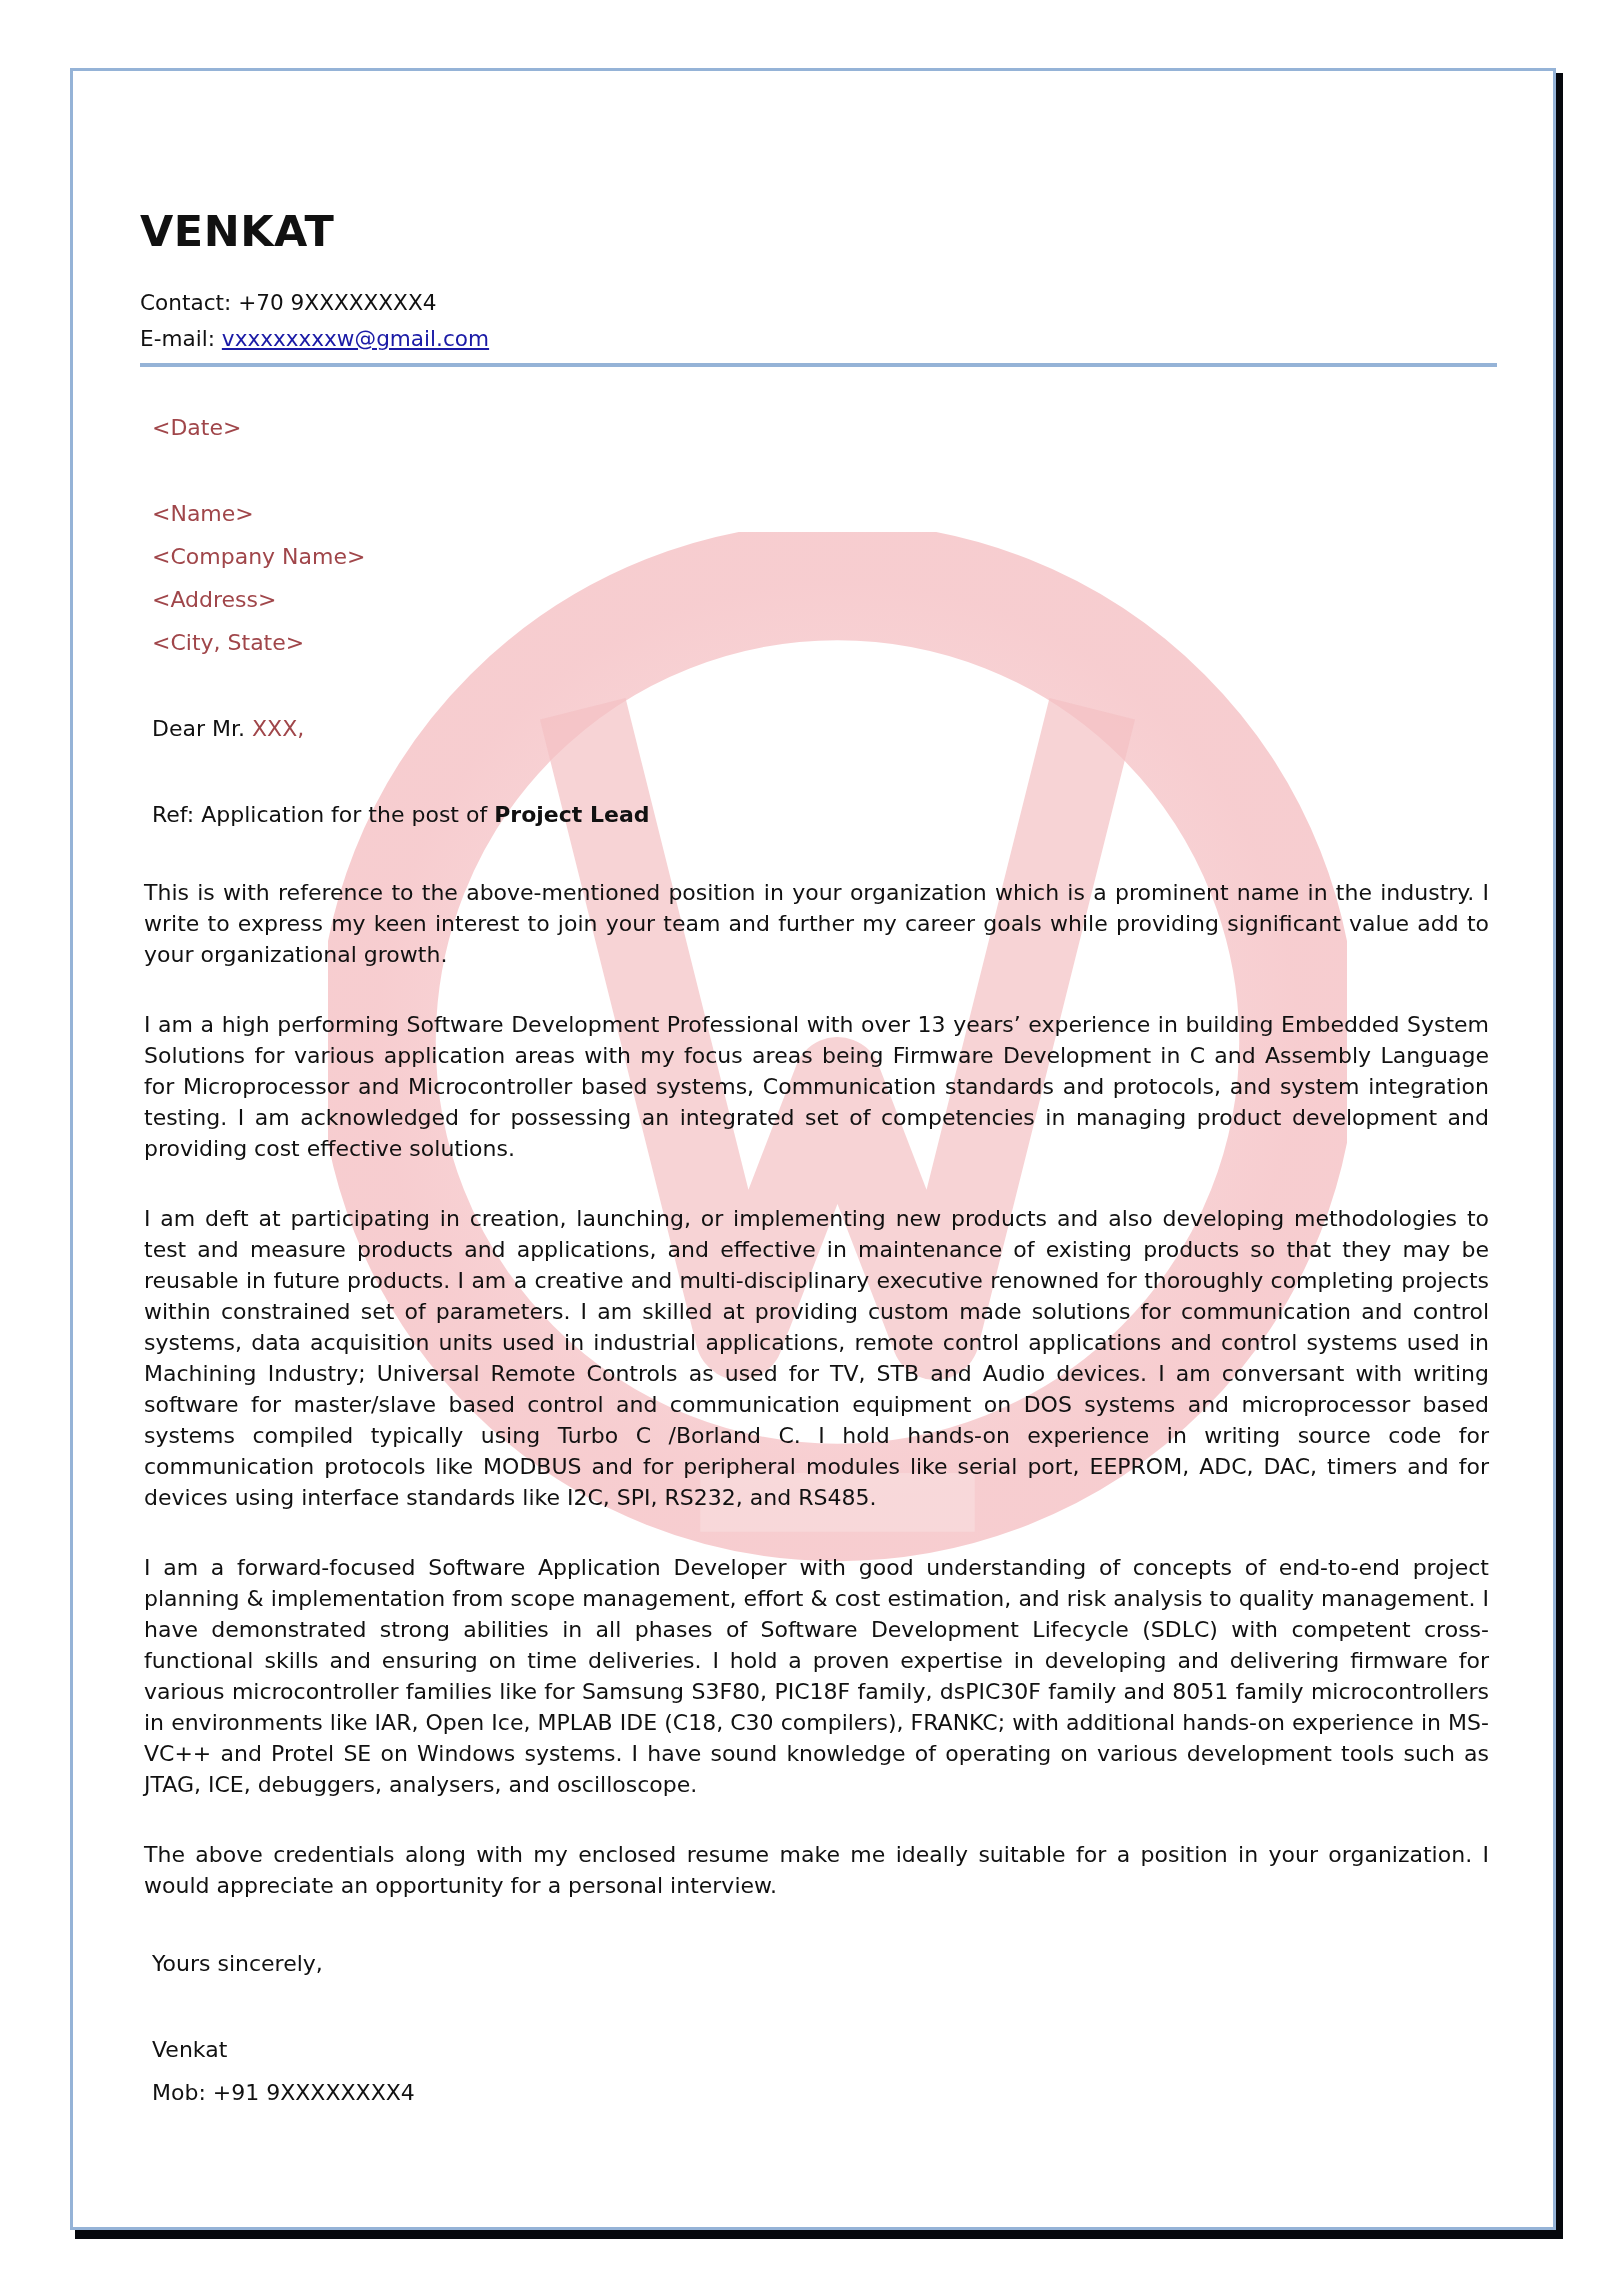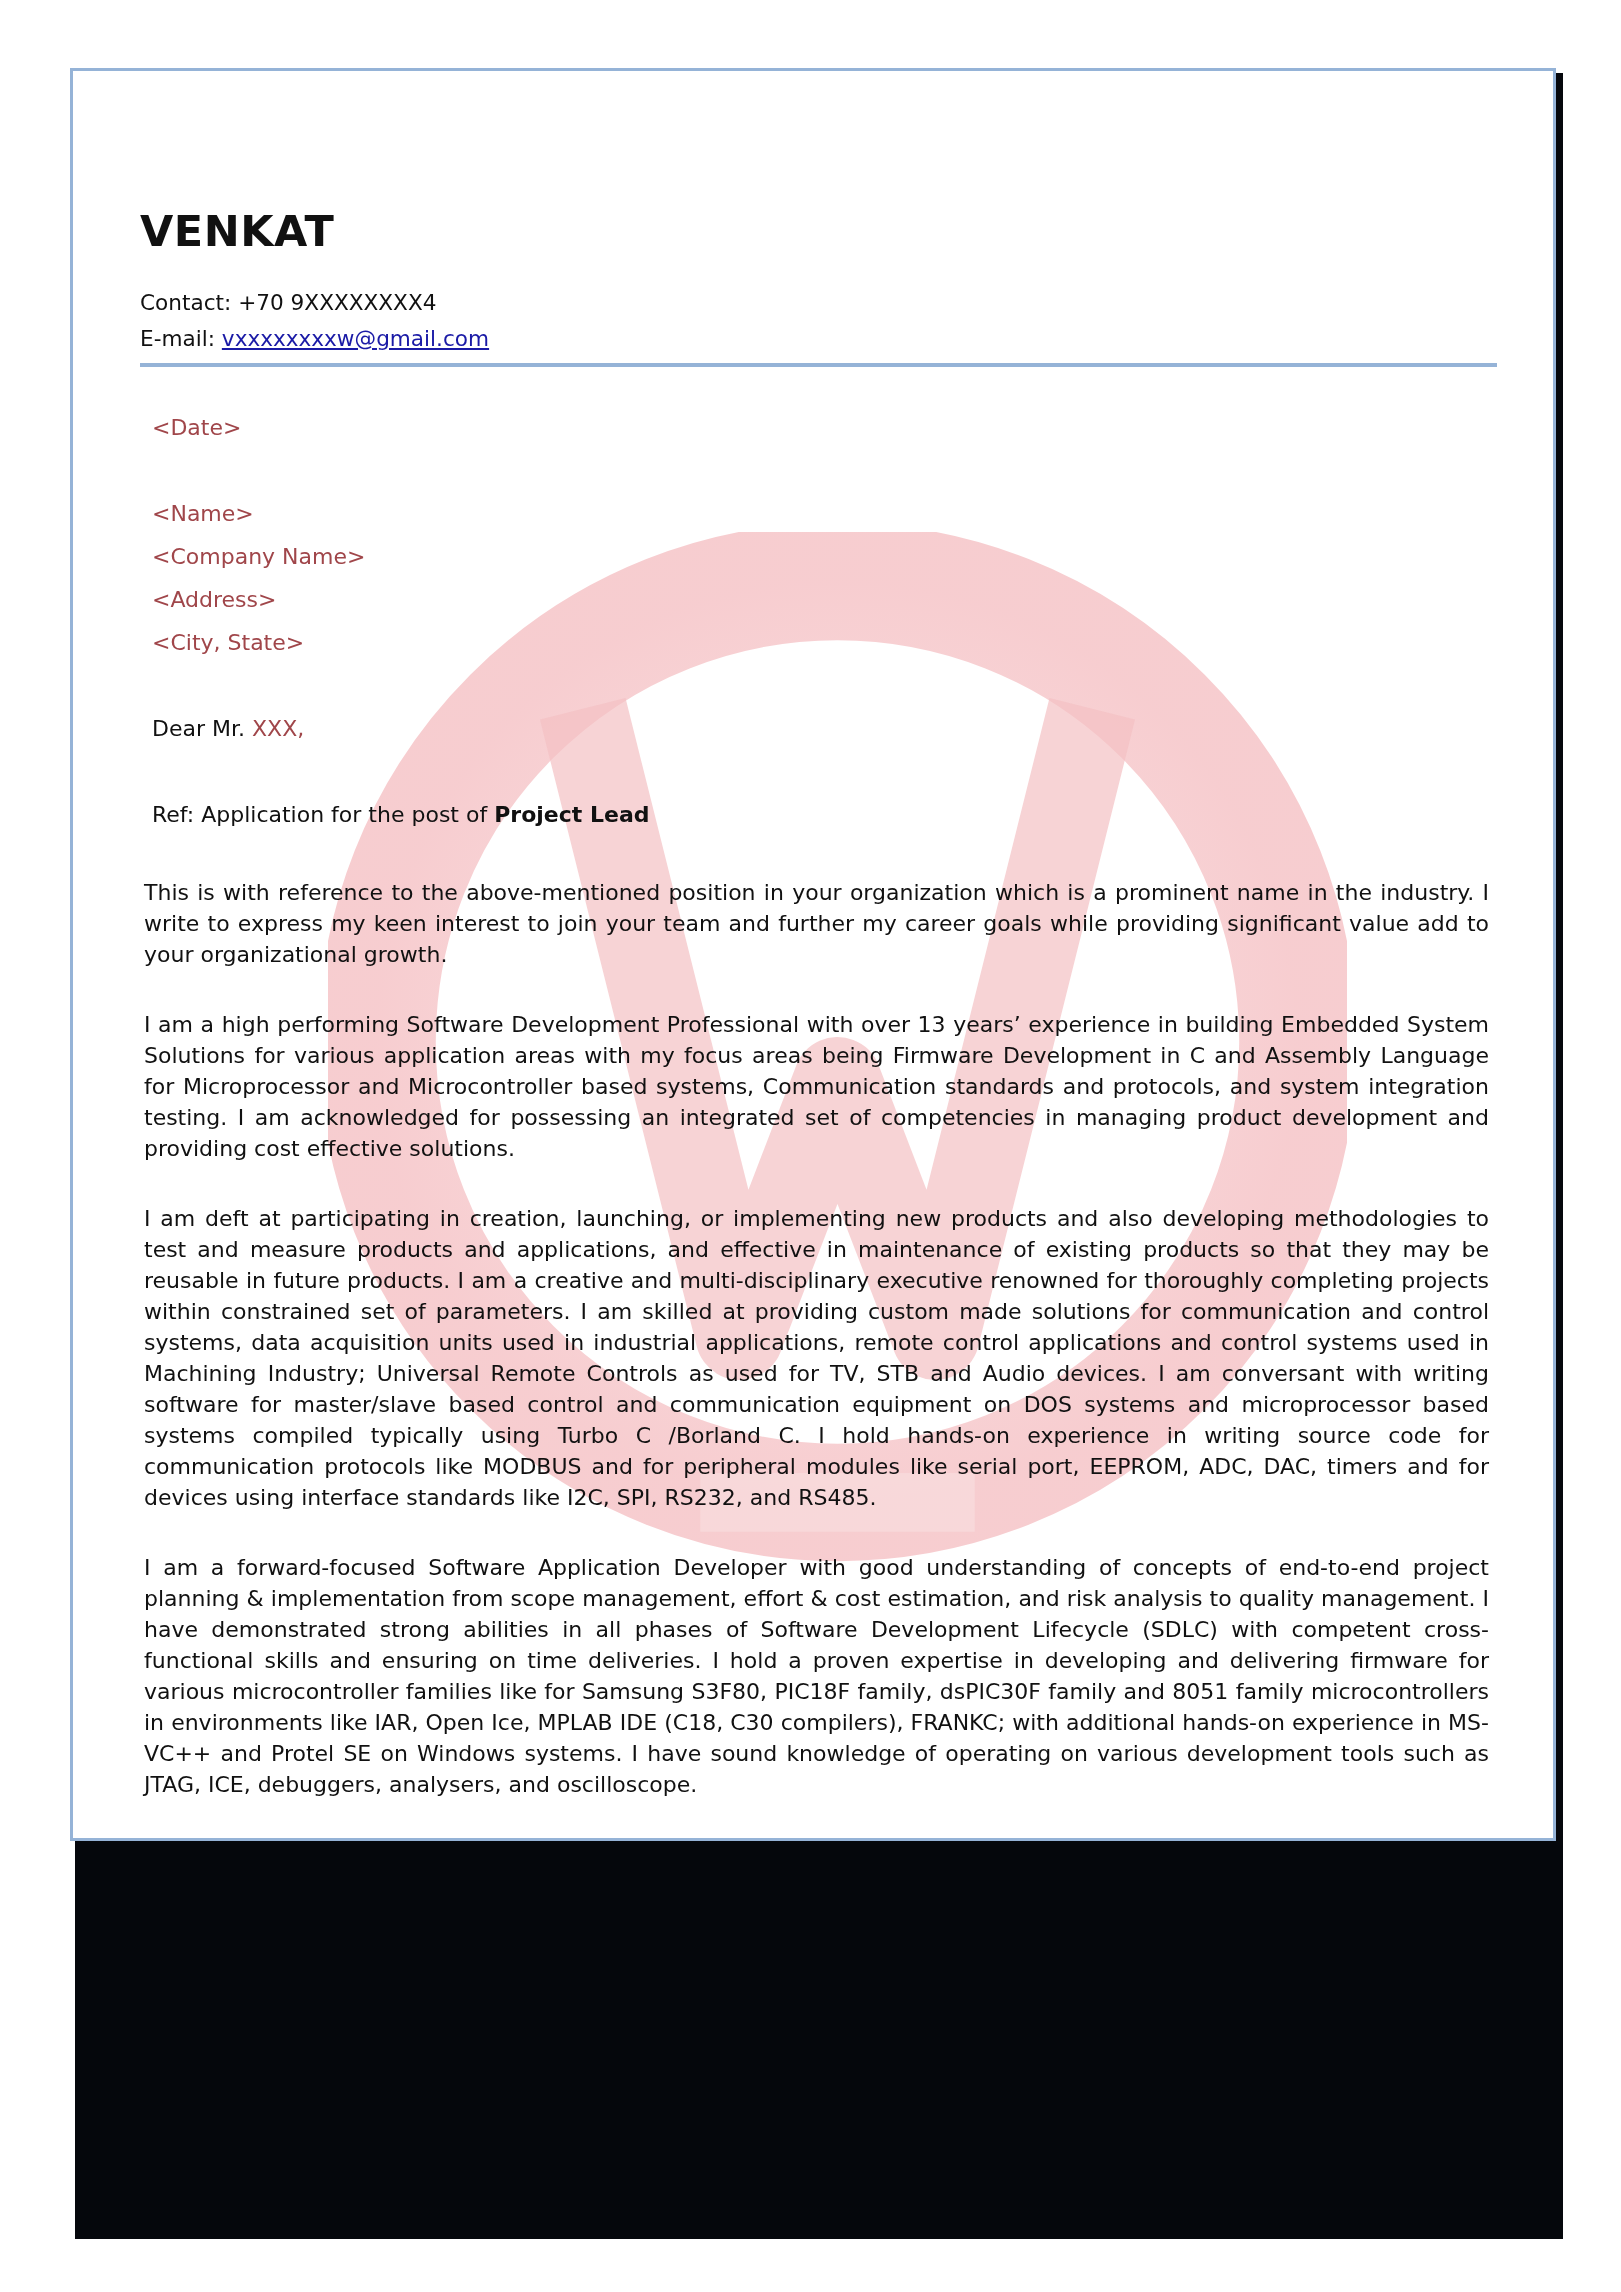--- a/index.html
+++ b/index.html
@@ -1,19 +1,19 @@
 <!DOCTYPE html>
 <html><head>
   <meta charset="utf-8">
   <style>
     html, body { margin: 0; padding: 0; background: #ffffff; }
     body { width: 1621px; height: 2293px; position: relative; overflow: hidden;
            font-family: "DejaVu Sans", "Liberation Sans", sans-serif; color: #111; }
     .page-shadow { position: absolute; left: 75px; top: 73px; width: 1488px; height: 2166px; background: #05070c; }
-    .page { position: absolute; left: 70px; top: 68px; width: 1486px; height: 1773px;
+    .page { position: absolute; left: 70px; top: 68px; width: 1486px; height: 2162px;
             background: #fff; border: 3.9px solid #95b3d7; box-sizing: border-box; overflow: hidden; }
     .watermark { position: absolute; left: 255px; top: 461px; width: 1019px; height: 1059px; pointer-events: none; }
     .content { position: absolute; left: 67px; top: 69px; width: 1353px; }
     .name { font-size: 43px; font-weight: bold; letter-spacing: 0.5px; margin: 67px 0 29px 0; line-height: 49px; }
     .contact-line { font-size: 21.6px; line-height: 36px; }
     .contact-line b { font-weight: normal; margin-top: 43px; }
     .email-link { color: #1a1aa6; text-decoration: underline; }
     .rule { height: 3.9px; background: #95b3d7; width: 1357px; margin-top: 5.9px; }
     .placeholder { color: #a0464a; }
     .block { font-size: 22px; line-height: 31px; margin: 12px; }
@@ -73,20 +73,21 @@
     <div class="gap"></div>
 
     <p class="para">This is with reference to the above-mentioned position in your organization which is a prominent name in the industry. I write to express my keen interest to join your team and further my career goals while providing significant value add to your organizational growth.</p>
     <div class="gap"></div>
     <p class="para">I am a high performing Software Development Professional with over 13 years’ experience in building Embedded System Solutions for various application areas with my focus areas being Firmware Development in C  and Assembly Language for Microprocessor and Microcontroller based systems, Communication standards and protocols, and system integration testing. I am acknowledged for possessing an integrated set of competencies in managing product development and providing cost effective solutions.</p>
     <div class="gap"></div>
     <p class="para">I am deft at participating in creation, launching, or implementing new products and also developing methodologies to test and measure products and applications, and effective in maintenance of existing products so that they may be reusable in future products. I am a creative and multi-disciplinary executive renowned for thoroughly completing projects within constrained set of parameters. I am skilled at providing custom made solutions for communication and control systems, data acquisition units used in industrial applications, remote control applications and control systems used in Machining Industry; Universal Remote Controls as used for TV, STB and Audio devices. I am conversant with writing software for master/slave based control and communication equipment on DOS systems and microprocessor based systems compiled typically using Turbo C /Borland C. I hold hands-on experience in writing source code for communication protocols like MODBUS and for peripheral modules like serial port, EEPROM, ADC, DAC, timers and for devices using interface standards like I2C, SPI, RS232, and RS485.</p>
     <div class="gap"></div>
     <p class="para">I am a forward-focused Software Application Developer with good understanding of concepts of end-to-end project planning &amp; implementation from scope management, effort &amp; cost estimation, and risk analysis to quality management. I have demonstrated strong abilities in all phases of Software Development Lifecycle (SDLC) with competent cross-functional skills and ensuring on time deliveries. I hold a proven expertise in developing and delivering firmware for various microcontroller families like for Samsung S3F80, PIC18F family, dsPIC30F family and 8051 family microcontrollers in environments like IAR, Open Ice, MPLAB IDE (C18, C30 compilers), FRANKC; with additional hands-on experience in MS-VC++ and Protel SE on Windows systems.  I have sound knowledge of operating on various development tools such as JTAG, ICE, debuggers, analysers, and oscilloscope.</p>
     <div class="gap"></div>
+    <p class="para">The above credentials along with my enclosed resume make me ideally suitable for a position in your organization. I would appreciate an opportunity for a personal interview.</p>
     <div class="gap"></div>
 
     <p class="block">Yours sincerely,</p>
     <div class="gap"></div>
     <p class="block">Venkat</p>
     <p class="block">Mob: +91 9XXXXXXXX4</p>
   </div>
 </div>
 
 

